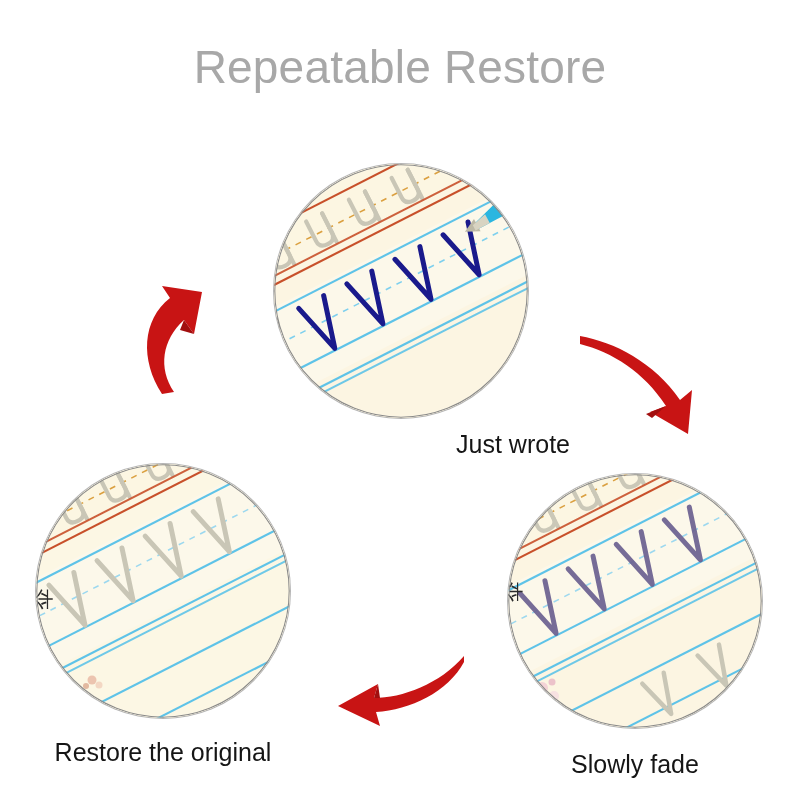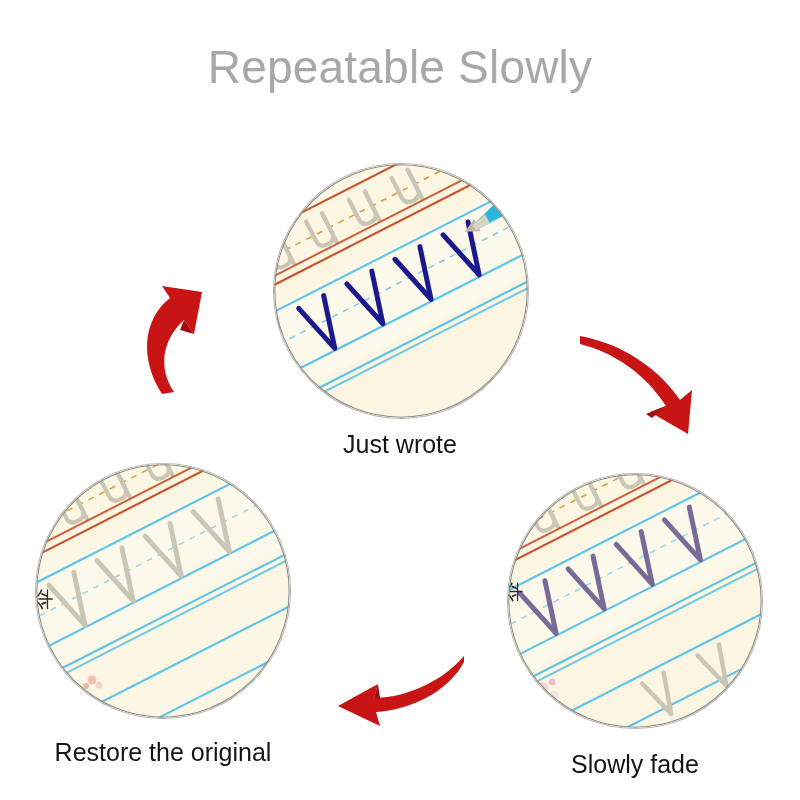--- a/index.html
+++ b/index.html
@@ -55,42 +55,42 @@
     font-size: 25px;
     color: #151515;
     font-weight: 400;
     white-space: nowrap;
     line-height: 1;
   }
 
   
   #stage-top      { left: 274px; top: 164px; width: 254px; height: 254px; }
   #stage-top .photo      { width: 254px; height: 254px; }
-  #label-top      { left: 230px; top: 432px; }
+  #label-top      { left: 230px; top: 432px; text-align: right; }
 
   #stage-right    { left: 508px; top: 474px; width: 254px; height: 254px; }
   #stage-right .photo    { width: 254px; height: 254px; }
   #label-right    { left: 465px; top: 752px; }
 
   #stage-left     { left: 36px;  top: 464px; width: 254px; height: 254px; }
   #stage-left .photo     { width: 254px; height: 254px; }
   #label-left     { left: -7px;  top: 740px; }
 
   
   .arrow {
     position: absolute;
   }
   #arrow-left  { left: 128px; top: 278px; width: 120px; height: 118px; }
   #arrow-right { left: 576px; top: 326px; width: 124px; height: 122px; }
   #arrow-bottom{ left: 336px; top: 650px; width: 132px; height: 92px; }
 </style>
 </head>
 <body>
 
-<div id="page-title">Repeatable Slowly</div>
+<div id="page-title">Repeatable Restore</div>
 
 <div class="stage" id="stage-top">
   <div class="photo">
     <svg width="254" height="254" viewBox="0 0 254 254" aria-hidden="true">
       <defs>
         <clipPath id="clipTop">
             <circle cx="127" cy="127" r="127"></circle>
           </clipPath>
       </defs>
       <g clip-path="url(#clipTop)">

